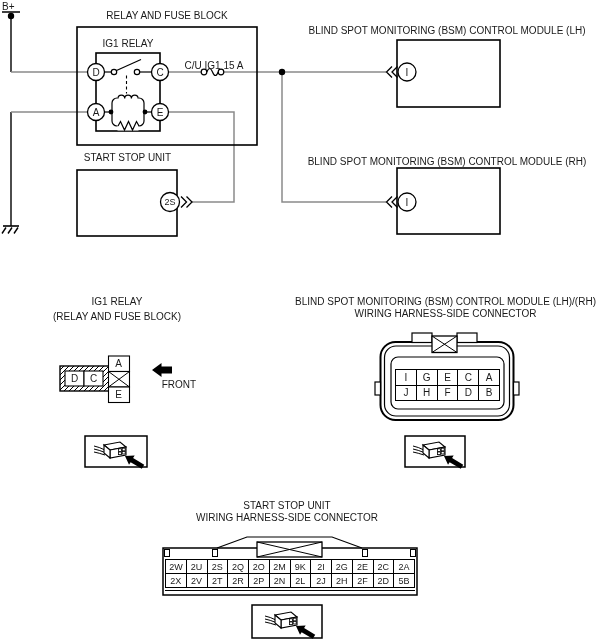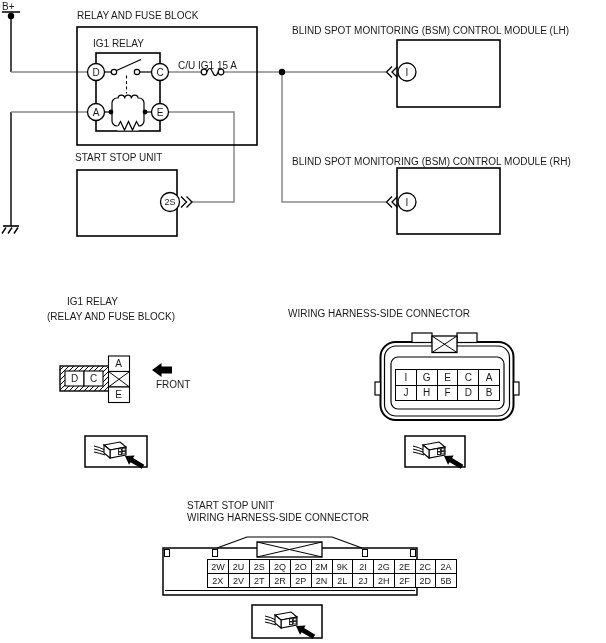--- a/index.html
+++ b/index.html
@@ -1,25 +1,25 @@
 <!DOCTYPE html>
 <html><head>
 <meta charset="utf-8">
 <style>
   html,body{margin:0;padding:0;background:#fff;}
   .canvas{position:relative;width:606px;height:643px;background:#fff;overflow:hidden;
           font-family:"Liberation Sans", sans-serif;color:#1a1a1a;}
   .canvas svg{position:absolute;left:0;top:0;}
   .lbl{position:absolute;font-size:10px;white-space:nowrap;color:#1a1a1a;}
-  .ctr{text-align:left;}
+  .ctr{text-align:center;}
   .term{position:absolute;font-size:10px;text-align:center;}
   .pin-grid{position:absolute;display:grid;gap:1px;background:#000;border:1px solid #000;box-sizing:border-box;}
   .pin-grid .cell{background:#fff;display:flex;align-items:center;justify-content:center;overflow:hidden;}
   .grid-bsm{left:395px;top:369px;width:105px;height:32px;grid-template-columns:repeat(5,1fr);grid-template-rows:1fr 1fr;font-size:10px;}
-  .grid-ssu{left:165px;top:559px;width:250px;height:29px;grid-template-columns:repeat(12,1fr);grid-template-rows:1fr 1fr;font-size:9px;margin-left:42px;}
+  .grid-ssu{left:165px;top:559px;width:250px;height:29px;grid-template-columns:repeat(12,1fr);grid-template-rows:1fr 1fr;font-size:9px;}
 </style>
 </head>
 <body>
 
 <div class="canvas">
 
 <svg width="606" height="643" viewBox="0 0 606 643">
   <defs>
     <pattern id="hatch" patternUnits="userSpaceOnUse" width="5" height="5">
       <path d="M0,5 L5,0" stroke="#000" stroke-width="1"></path>
@@ -204,20 +204,21 @@
 <div class="term" style="left:159px;top:196px;width:22px;height:13px;line-height:13px;font-size:9px;">2S</div>
 
 <div class="lbl ctr" style="left:67px;top:296px;width:100px;">IG1 RELAY</div>
 <div class="lbl ctr" style="left:47px;top:311px;width:140px;">(RELAY AND FUSE BLOCK)</div>
 <div class="term" style="left:65px;top:371px;width:19px;height:15px;line-height:15px;">D</div>
 <div class="term" style="left:84px;top:371px;width:19px;height:15px;line-height:15px;">C</div>
 <div class="term" style="left:108px;top:356px;width:21px;height:15px;line-height:15px;">A</div>
 <div class="term" style="left:108px;top:387px;width:21px;height:15px;line-height:15px;">E</div>
 <div class="lbl ctr" style="left:156px;top:379px;width:46px;">FRONT</div>
 
+<div class="lbl ctr" style="left:288px;top:296px;width:315px;">BLIND SPOT MONITORING (BSM) CONTROL MODULE (LH)/(RH)</div>
 <div class="lbl ctr" style="left:288px;top:308px;width:315px;">WIRING HARNESS-SIDE CONNECTOR</div>
 <div class="pin-grid grid-bsm">
   <div class="cell">I</div>
   <div class="cell">G</div>
   <div class="cell">E</div>
   <div class="cell">C</div>
   <div class="cell">A</div>
   <div class="cell">J</div>
   <div class="cell">H</div>
   <div class="cell">F</div>

